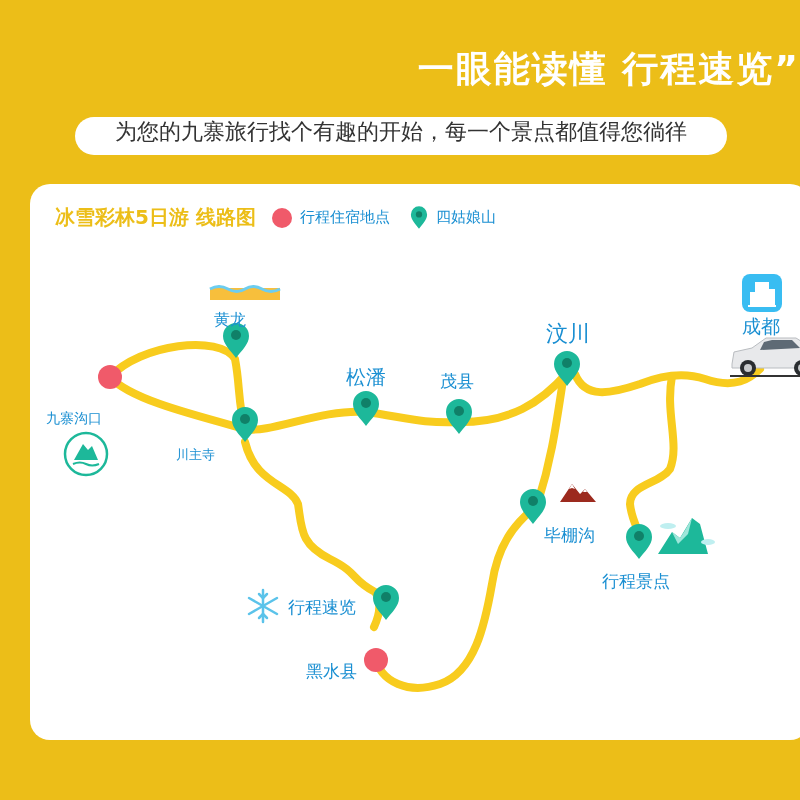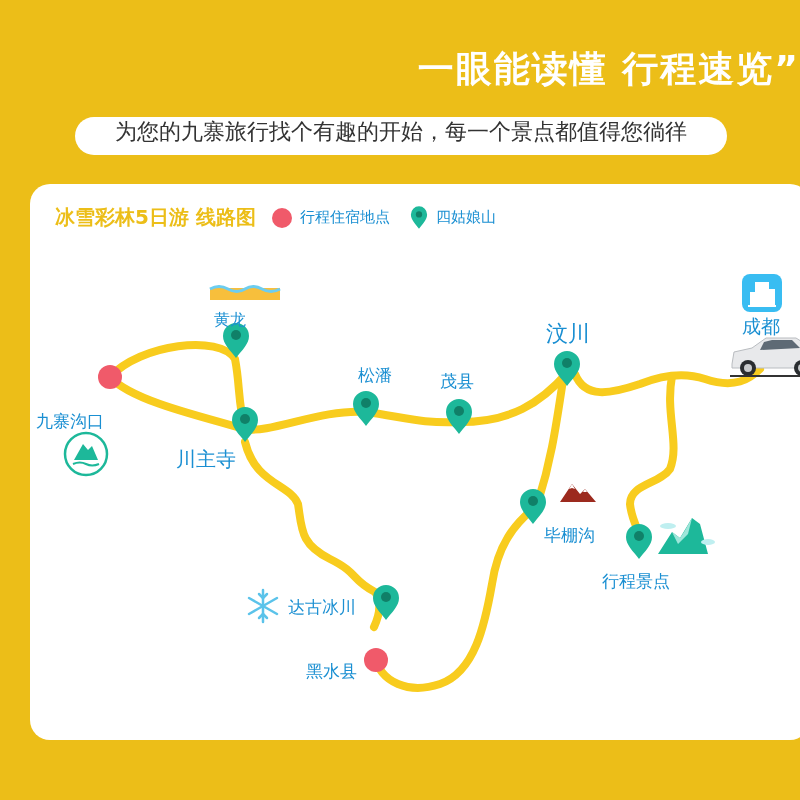--- a/index.html
+++ b/index.html
@@ -156,23 +156,23 @@
     <span class="legend-dot" style="background:#F05A6A"></span>
     <span class="legend-label">行程住宿地点</span>
     <svg class="legend-pin" width="18" height="26" viewBox="-10 -12 20 28">
       <path d="M0 14 C -4 8, -9 4, -9 -2 A 9 9 0 1 1 9 -2 C 9 4, 4 8, 0 14 Z" fill="#1DB89A"></path>
       <circle cx="0" cy="-2" r="3.5" fill="#108068"></circle>
     </svg>
     <span class="legend-label">四姑娘山</span>
   </div>
 
   <div class="lbl" style="left:184px;top:126px;font-size:16px">黄龙</div>
-  <div class="lbl" style="left:6px;top:226px;font-size:17px">九寨沟口</div>
-  <div class="lbl" style="left:146px;top:262px;font-size:20px">川主寺</div>
-  <div class="lbl" style="left:328px;top:180px;font-size:17px">松潘</div>
+  <div class="lbl" style="left:16px;top:226px;font-size:14px">九寨沟口</div>
+  <div class="lbl" style="left:146px;top:262px;font-size:13px">川主寺</div>
+  <div class="lbl" style="left:316px;top:180px;font-size:20px">松潘</div>
   <div class="lbl" style="left:410px;top:186px;font-size:17px">茂县</div>
   <div class="lbl" style="left:516px;top:135px;font-size:22px">汶川</div>
   <div class="lbl" style="left:712px;top:130px;font-size:19px;font-weight:normal">成都</div>
   <div class="lbl" style="left:514px;top:340px;font-size:17px">毕棚沟</div>
   <div class="lbl" style="left:572px;top:386px;font-size:17px">行程景点</div>
-  <div class="lbl" style="left:258px;top:412px;font-size:17px">达古冰川</div>
+  <div class="lbl" style="left:258px;top:412px;font-size:17px">行程速览</div>
   <div class="lbl" style="left:276px;top:476px;font-size:17px">黑水县</div>
 </div>
 
 </body></html>

